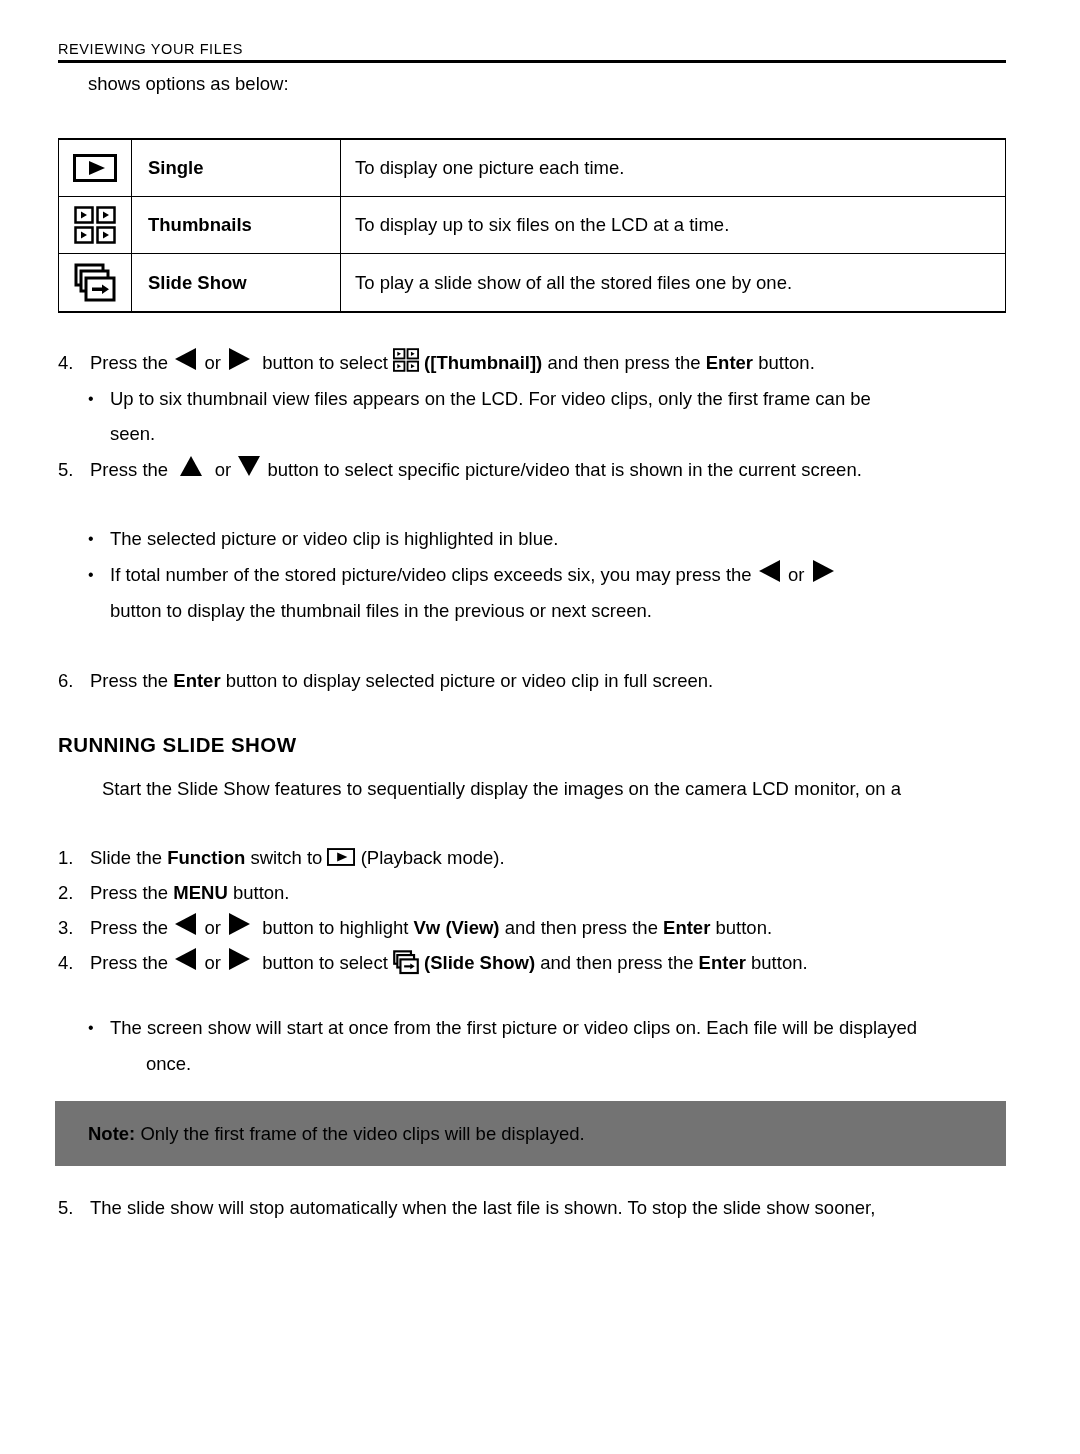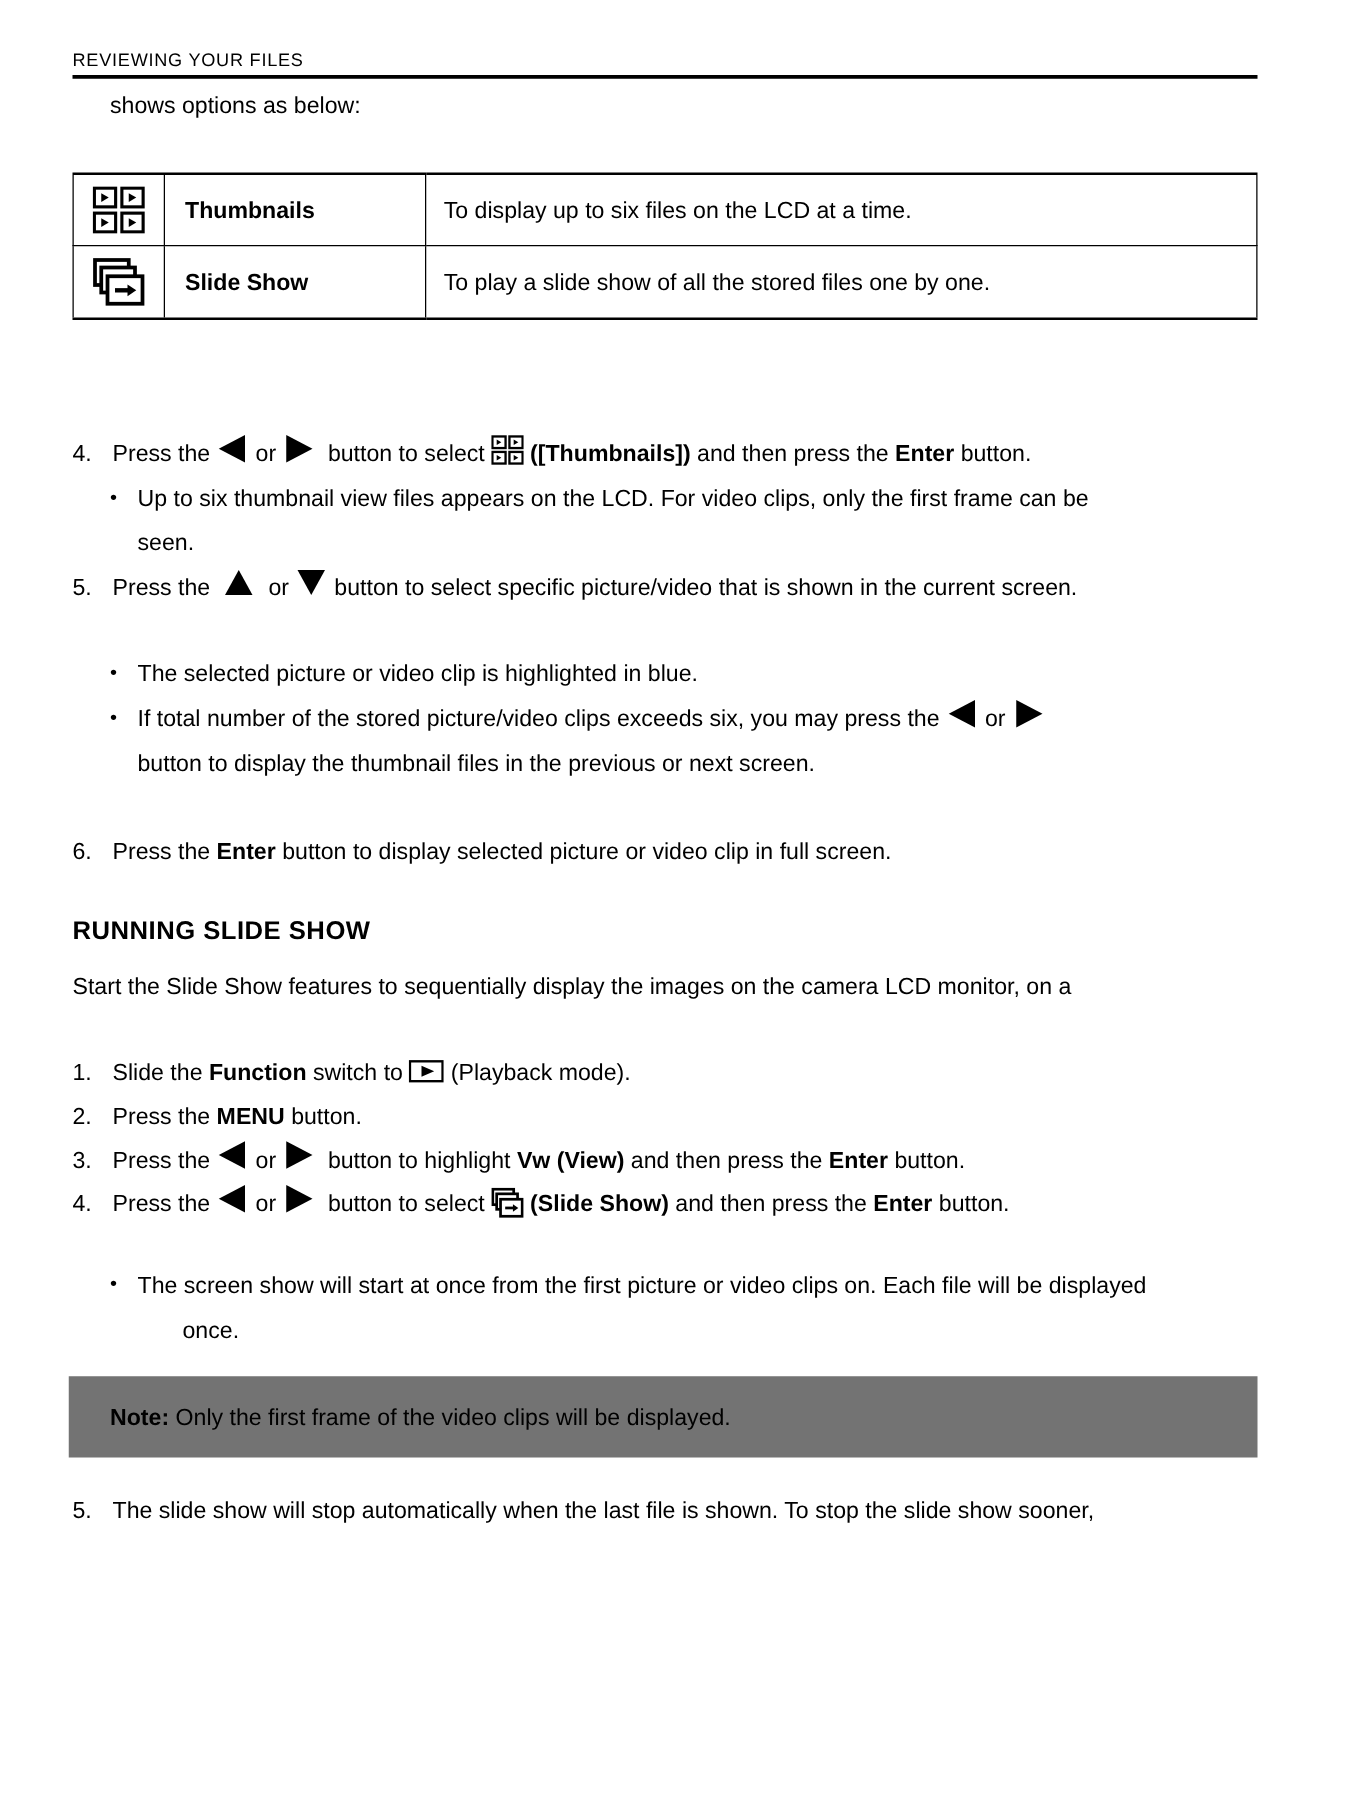--- a/index.html
+++ b/index.html
@@ -153,20 +153,21 @@
     top: 733px;
     font-size: 20.5px;
     font-weight: bold;
     letter-spacing: 0.4px;
   }
 
   .para {
     position: absolute;
     font-size: 18.5px;
     line-height: 35px;
+    margin-left: 44px;
   }
 
   
   .note-box {
     position: absolute;
     left: 55px;
     top: 1101px;
     width: 951px;
     height: 65px;
     background: #737373;
@@ -199,20 +200,32 @@
 
   <div class="header">
     <div class="header-title">REVIEWING YOUR FILES</div>
     <div class="header-rule"></div>
   </div>
 
   <div class="intro-line">shows options as below:</div>
 
   <table class="opt-table">
     <tbody>
+      <tr class="opt-row-1">
+        <td class="c-icon">
+          <span class="ic">
+            <svg width="44" height="28" viewBox="0 0 44 28">
+              <rect x="1.5" y="1.5" width="41" height="25" fill="#fff" stroke="#000" stroke-width="3"></rect>
+              <polygon points="16,7 32,14 16,21" fill="#000"></polygon>
+            </svg>
+          </span>
+        </td>
+        <td class="c-name">Single</td>
+        <td class="c-desc">To display one picture each time.</td>
+      </tr>
       <tr class="opt-row-2">
         <td class="c-icon">
           <span class="ic">
             <svg width="42" height="38" viewBox="0 0 42 38">
               <rect x="1.5" y="1.5" width="17" height="15" fill="#fff" stroke="#000" stroke-width="2.5"></rect>
               <polygon points="7,5.5 13,9 7,12.5" fill="#000"></polygon>
               <rect x="23.5" y="1.5" width="17" height="15" fill="#fff" stroke="#000" stroke-width="2.5"></rect>
               <polygon points="29,5.5 35,9 29,12.5" fill="#000"></polygon>
               <rect x="1.5" y="21.5" width="17" height="15" fill="#fff" stroke="#000" stroke-width="2.5"></rect>
               <polygon points="7,25.5 13,29 7,32.5" fill="#000"></polygon>
@@ -265,21 +278,21 @@
           <rect x="1.5" y="1.5" width="17" height="15" fill="#fff" stroke="#000" stroke-width="3"></rect>
           <polygon points="7,5.5 13,9 7,12.5" fill="#000"></polygon>
           <rect x="23.5" y="1.5" width="17" height="15" fill="#fff" stroke="#000" stroke-width="3"></rect>
           <polygon points="29,5.5 35,9 29,12.5" fill="#000"></polygon>
           <rect x="1.5" y="21.5" width="17" height="15" fill="#fff" stroke="#000" stroke-width="3"></rect>
           <polygon points="7,25.5 13,29 7,32.5" fill="#000"></polygon>
           <rect x="23.5" y="21.5" width="17" height="15" fill="#fff" stroke="#000" stroke-width="3"></rect>
           <polygon points="29,25.5 35,29 29,32.5" fill="#000"></polygon>
         </svg>
       </span>
-      <b>([Thumbnails])</b>
+      <b>([Thumbnail])</b>
       <span>and then press the</span>
       <b>Enter</b>
       <span>button.</span>
     </span>
   </div>
 
   <div class="bullet-item" style="left:88px; top:381px; width:918px;">
     <span class="dot">•</span>
     <span class="txt">
       <span>Up to six thumbnail view files appears on the LCD. For video clips, only the first frame can be</span>

